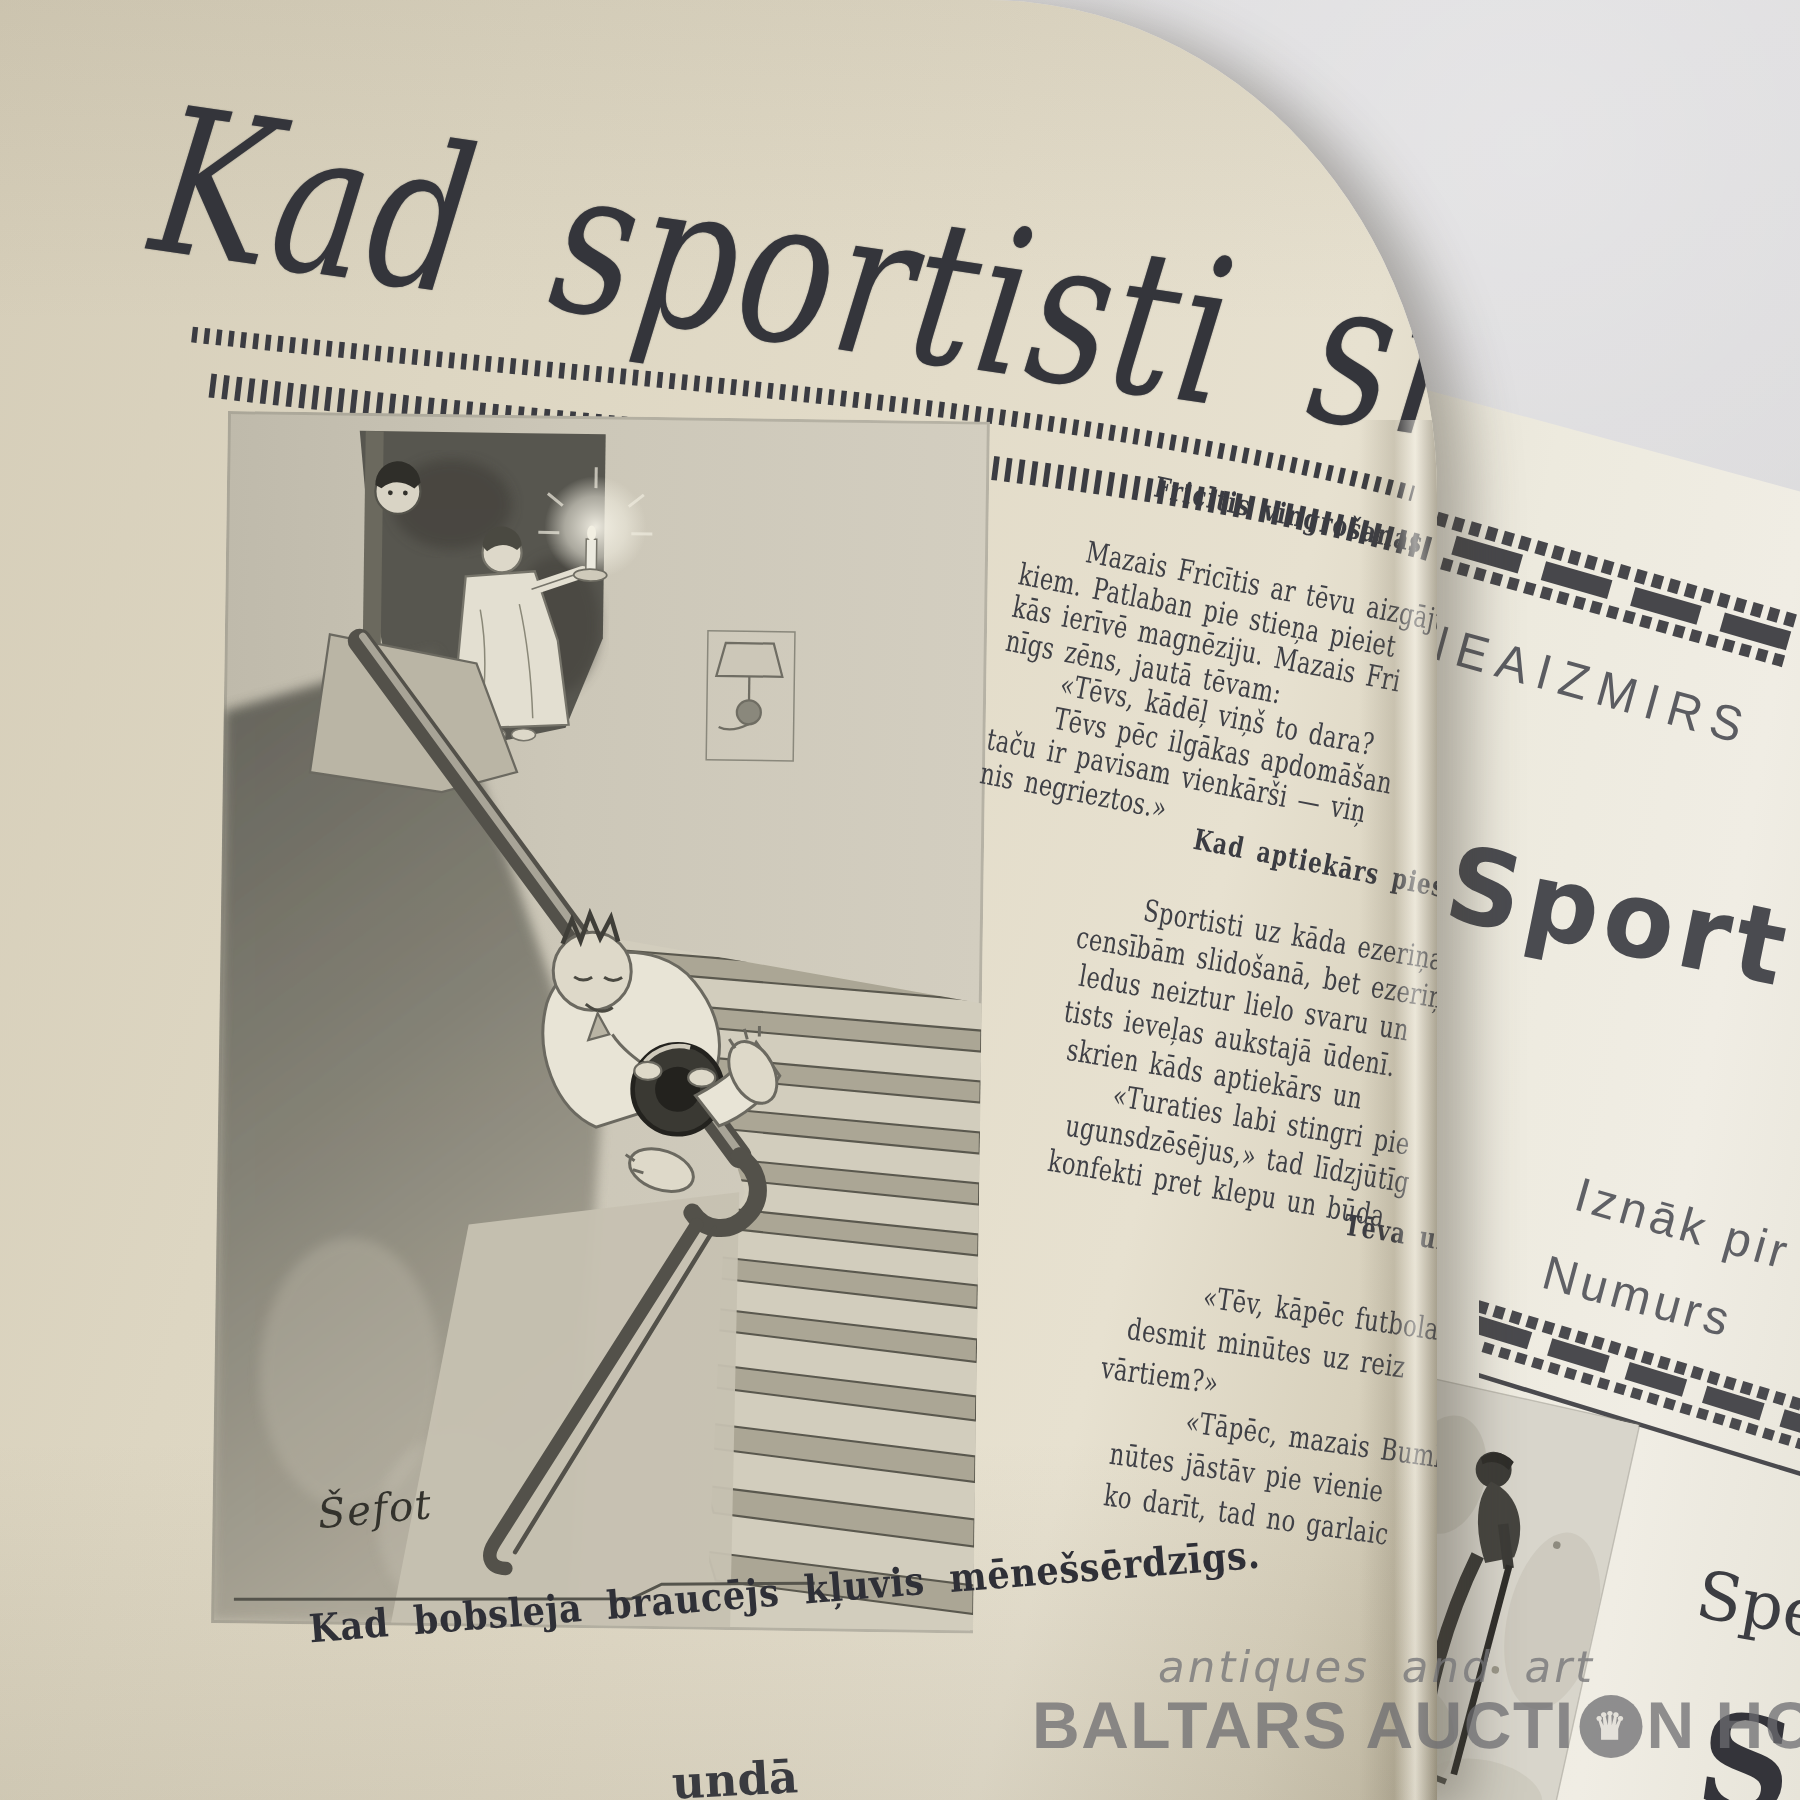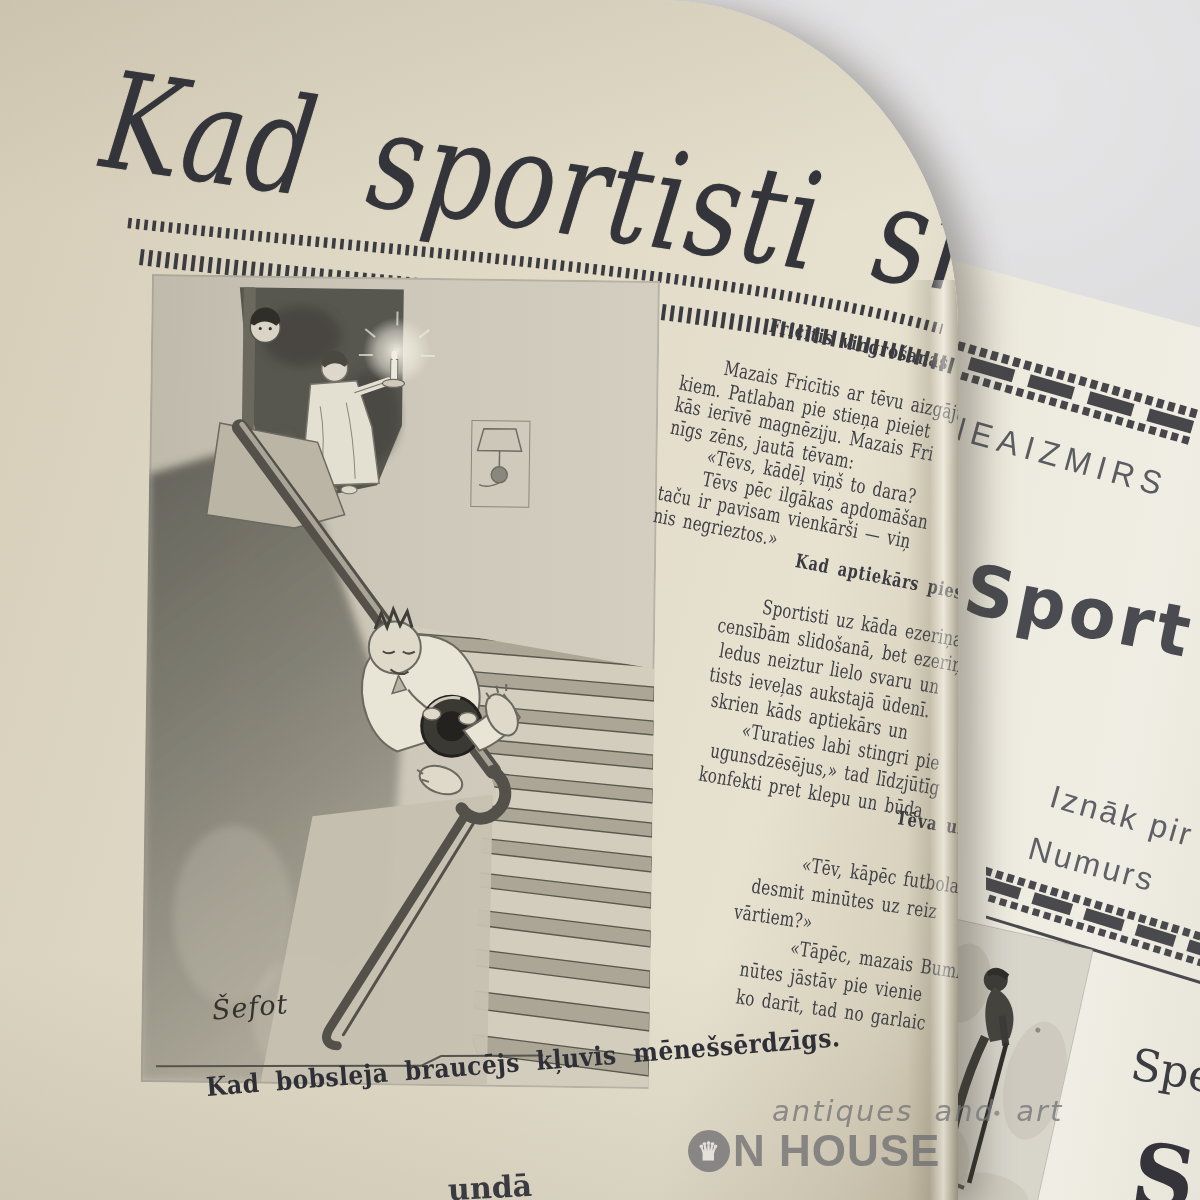--- a/index.html
+++ b/index.html
@@ -323,18 +323,19 @@
       <div class="ln">vārtiem?»</div>
       <div class="ln i4">«Tāpēc, mazais Bumb</div>
       <div class="ln i2">nūtes jāstāv pie vienie</div>
       <div class="ln i2">ko darīt, tad no garlaic</div>
     </div>
   </div>
 
   <div class="watermark">
     <div class="wm-line1">antiques and art</div>
     <div class="wm-line2">
+      <span>BALTARS AUCTI</span>
       <span class="wm-crown">♛</span>
       <span>N HOUSE</span>
     </div>
   </div>
 
 </div>
 
 </body></html>

